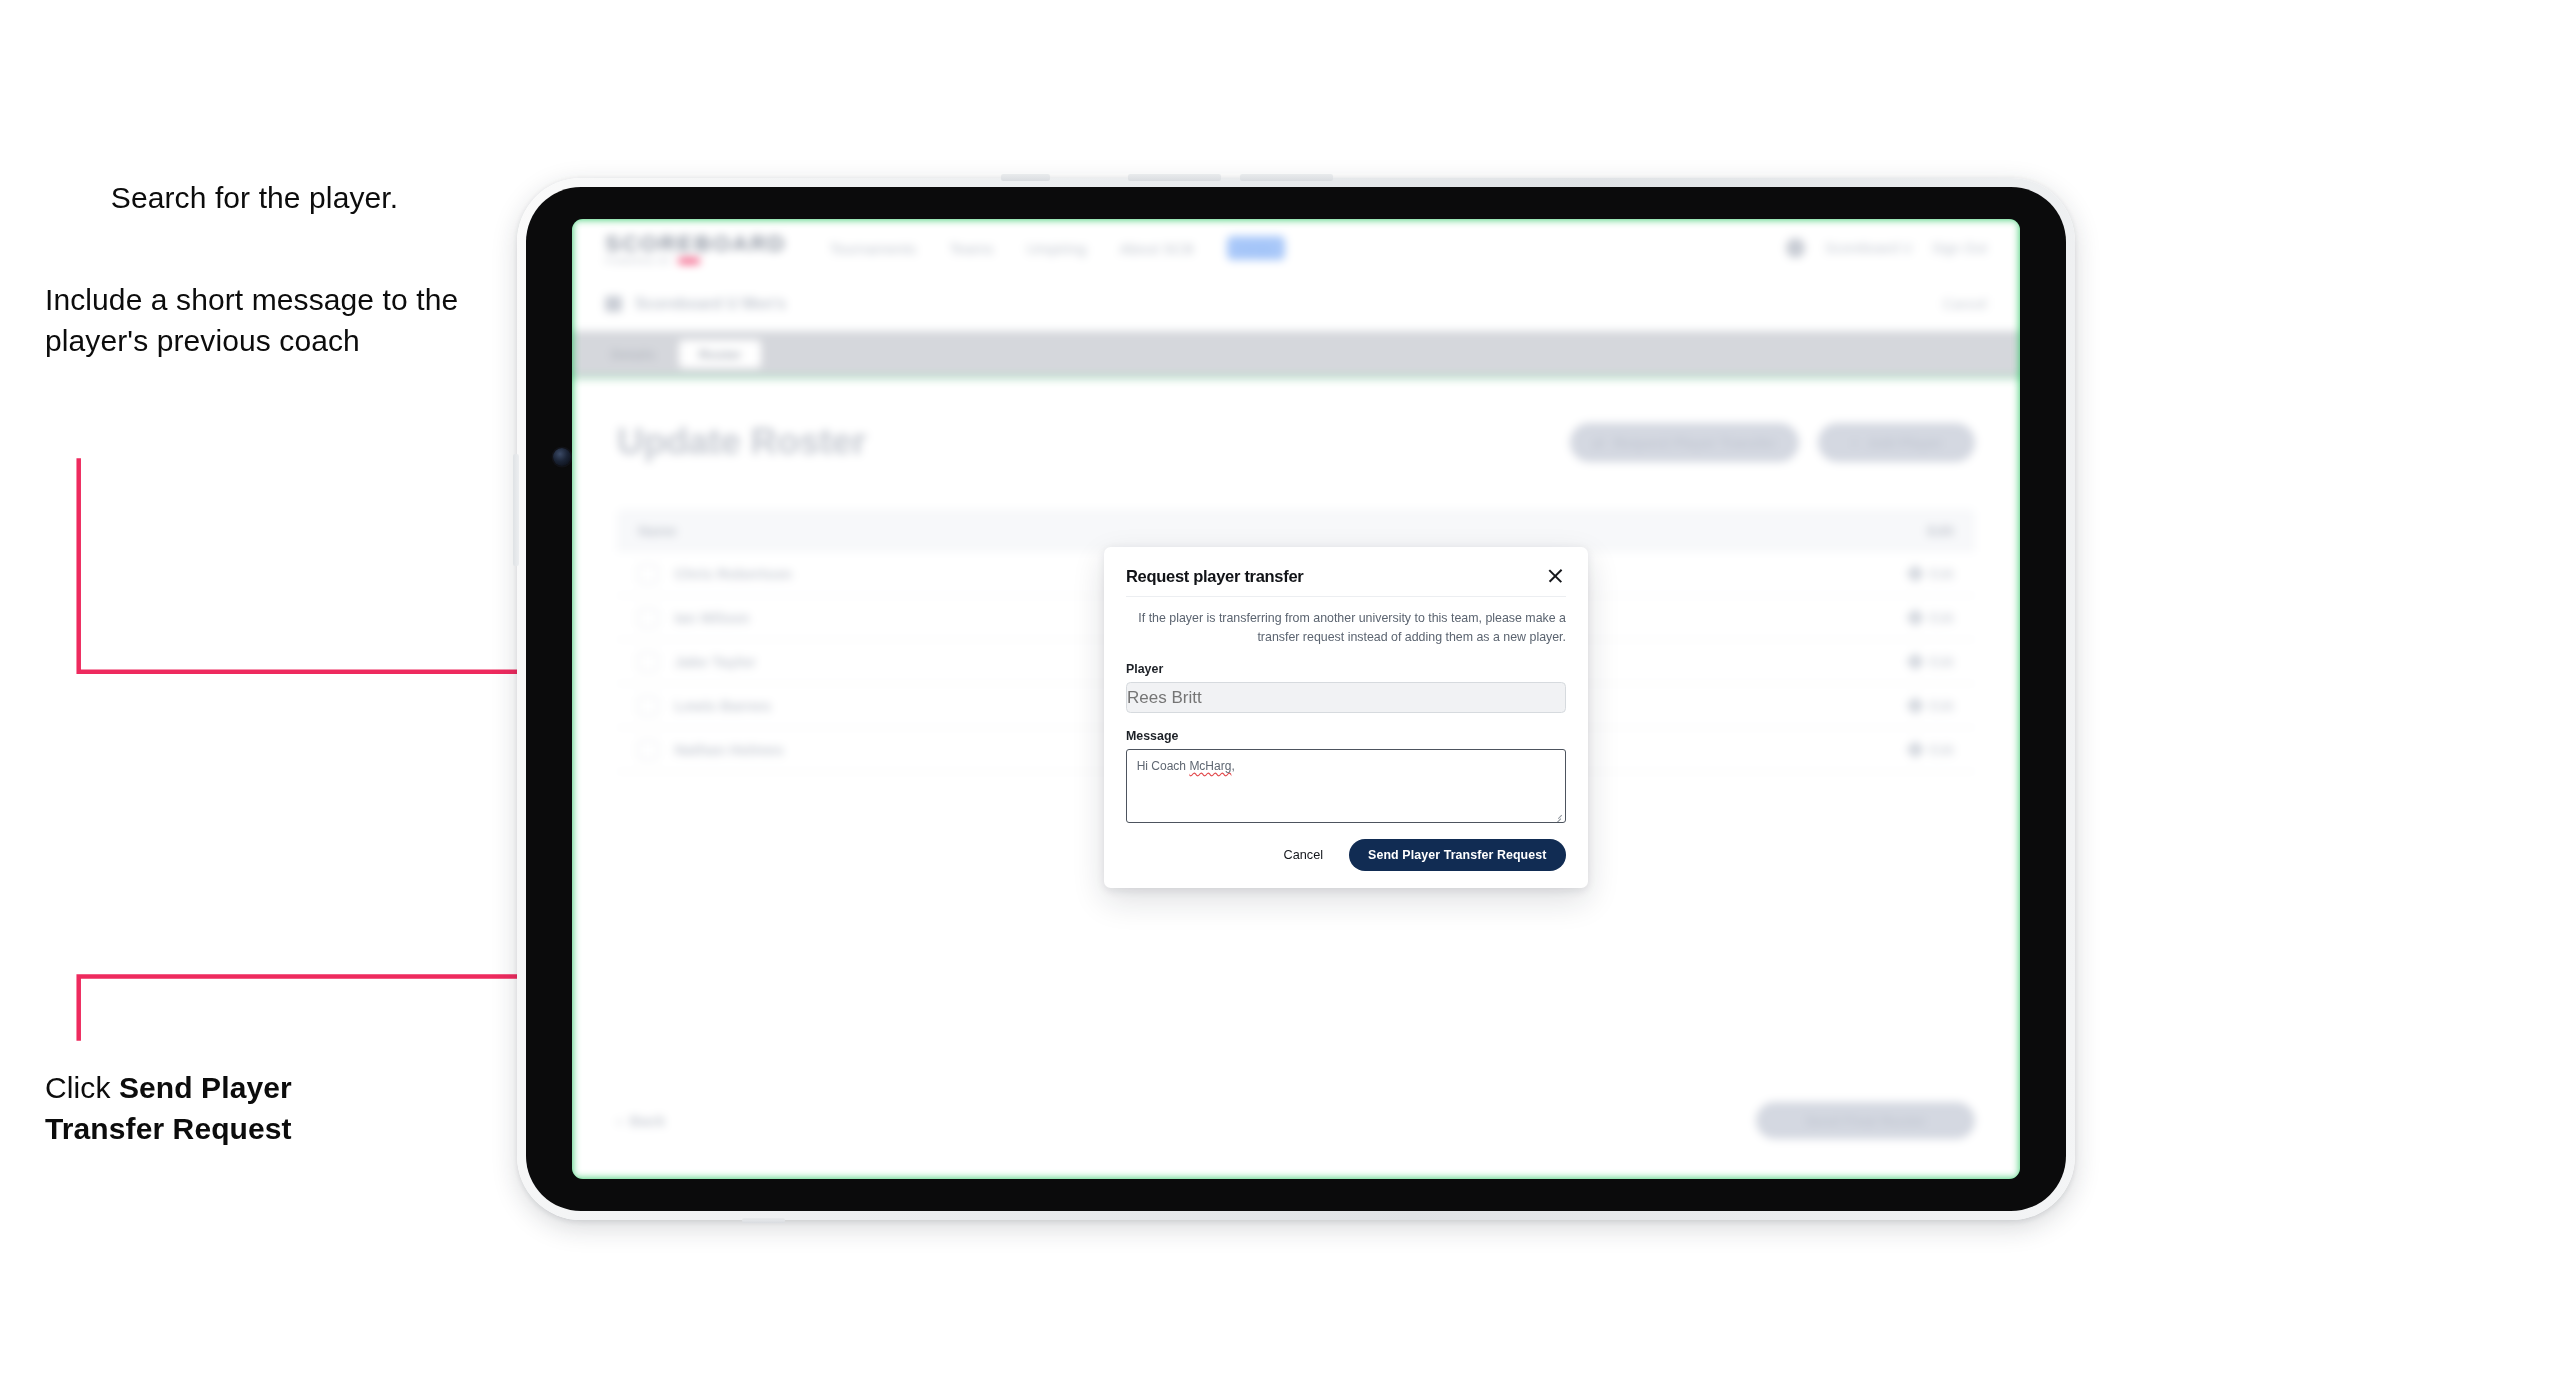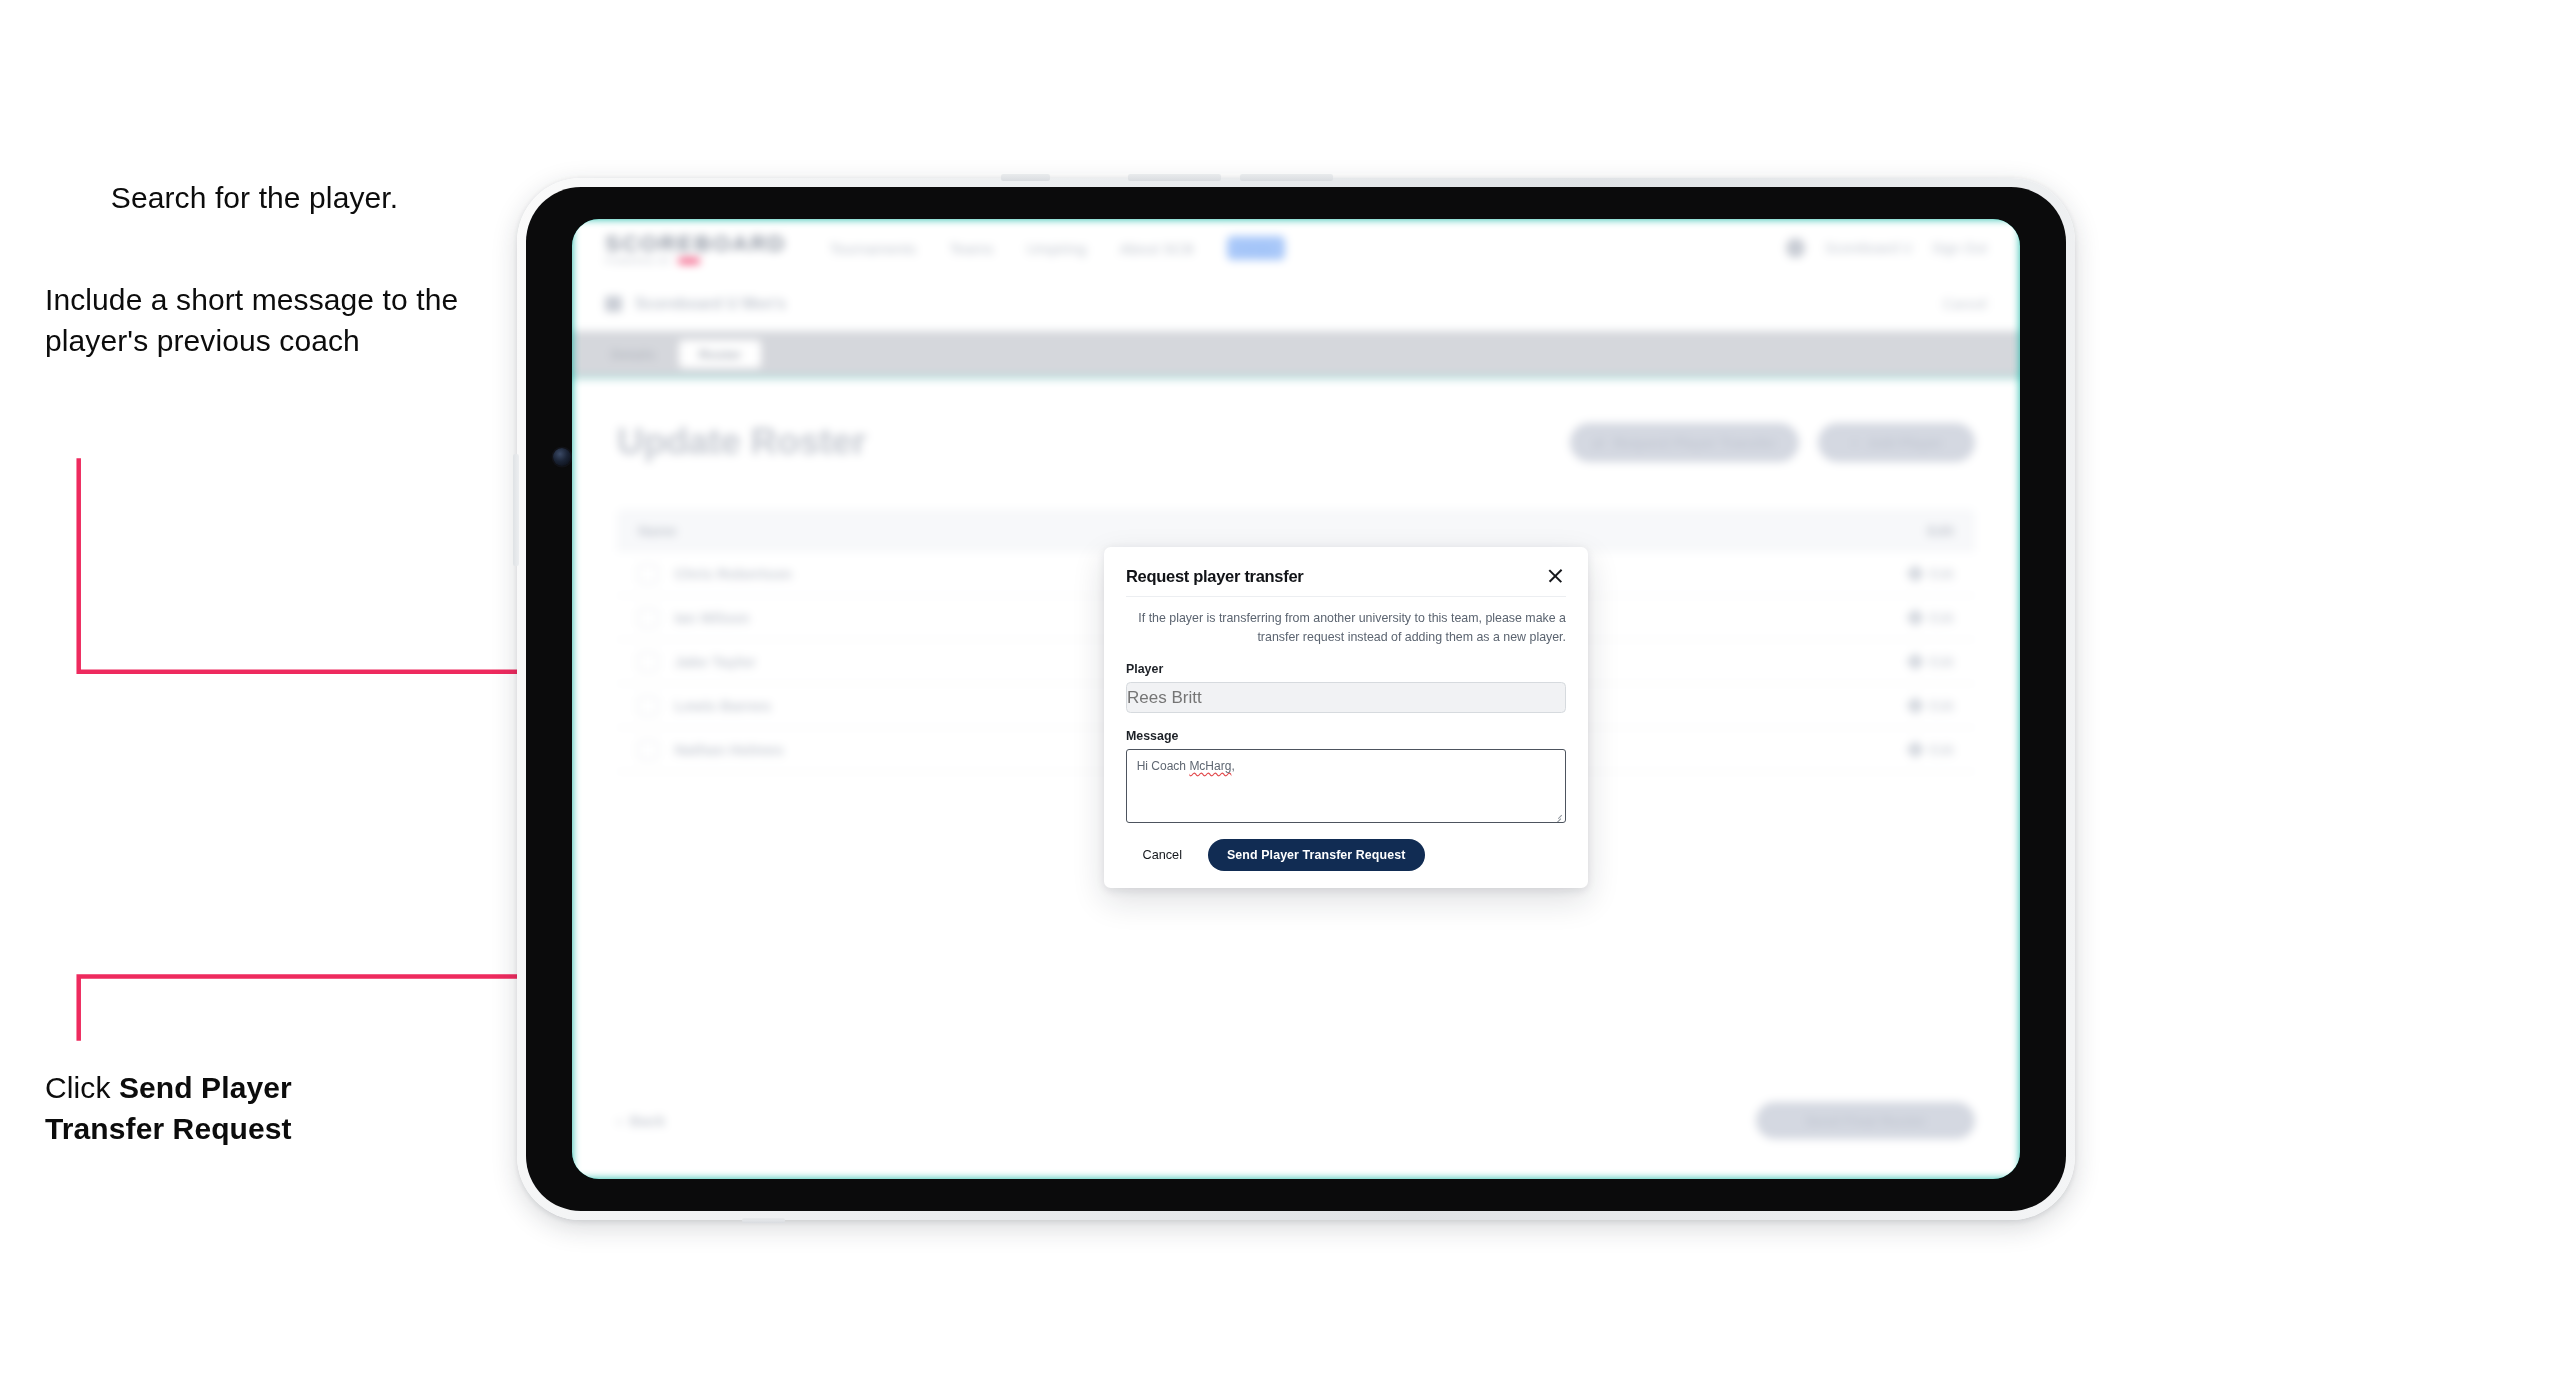--- a/index.html
+++ b/index.html
@@ -18,21 +18,21 @@
   svg{display:block;overflow:visible;}
 
   
   #device{position:absolute;left:517px;top:178px;width:1558px;height:1042px;}
   #device-outer{position:absolute;inset:0;border-radius:64px;
       background:linear-gradient(100deg,#fafafa 0%,#eceef0 32%,#e0e3e6 62%,#f4f5f6 100%);
       box-shadow:0 7.5px 25.5px rgba(30,36,48,.17),0 1.5px 5.2px rgba(30,36,48,.10);}
   #device-bezel{position:absolute;left:9px;top:9px;right:9px;bottom:9px;
       border-radius:55px;background:#0b0b0c;}
   #device-screen{position:absolute;left:55px;top:41px;right:55px;bottom:41px;
-      border-radius:27px;background:#14b8a6;overflow:hidden;}
+      border-radius:11px;background:#22c55e;overflow:hidden;}
   .hw-btn{position:absolute;background:linear-gradient(180deg,#e9ebed,#d9dce0);border-radius:2.2px;}
   #btn-power{left:484px;top:-3.7px;width:49px;height:6.7px;}
   #btn-volup{left:611px;top:-3.7px;width:93px;height:6.7px;}
   #btn-voldn{left:723px;top:-3.7px;width:93px;height:6.7px;}
   #btn-side{left:-4.5px;top:276px;width:6.7px;height:112px;
       background:linear-gradient(90deg,#dfe2e5,#eceef0);}
   #port-bottom{left:225px;bottom:-3px;width:43px;height:5.2px;}
   #camera{position:absolute;left:27px;top:261px;width:18px;height:18px;border-radius:50%;
       background:radial-gradient(circle at 38% 33%,#3b4a66 0%,#1b2436 45%,#07090f 100%);
       box-shadow:0 0 0 1.5px #111217;}
@@ -109,21 +109,21 @@
       border-radius:3px;background:#fff;color:#5f6772;font-size:12px;line-height:1.52;
       padding:6.7px 9.7px;font-family:inherit;resize:none;overflow:hidden;position:relative;}
   .spell{ text-decoration:underline wavy #e2474a; text-decoration-skip-ink:none;
       text-underline-offset:2.2px;}
   .caret{display:inline-block;width:1.1px;height:12px;background:#222;
       vertical-align:-2.2px;margin-left:0.7px;}
   #resize-grip{position:absolute;right:3.7px;bottom:3px;width:8.2px;height:8.2px;}
   #resize-grip i{display:block;position:absolute;right:0;background:#8b9199;height:0.7px;}
   #resize-grip i:nth-child(1){width:8.2px;bottom:0;transform:rotate(-45deg);transform-origin:right bottom;}
   #resize-grip i:nth-child(2){width:4.5px;bottom:0;right:0;transform:rotate(-45deg);transform-origin:right bottom;margin-bottom:3px;}
-  #modal-actions{display:flex;align-items:center;gap:9px;margin-top:16.5px;}
+  #modal-actions{display:flex;align-items:center;justify-content:flex-end;gap:9px;margin-top:16.5px;}
   #cancel-btn{background:none;border:none;font-size:12.7px;color:#14171c;font-family:inherit;
       padding:7.5px 16.5px;cursor:pointer;}
   #send-btn{background:#112c53;border:none;color:#fff;font-size:12.4px;font-weight:600;
       border-radius:19.5px;padding:9px 19.5px;font-family:inherit;cursor:pointer;letter-spacing:0.1px;}
 </style>
 </head>
 <body>
 
 <div class="ann" id="ann-1">Search for the player.</div>
 

